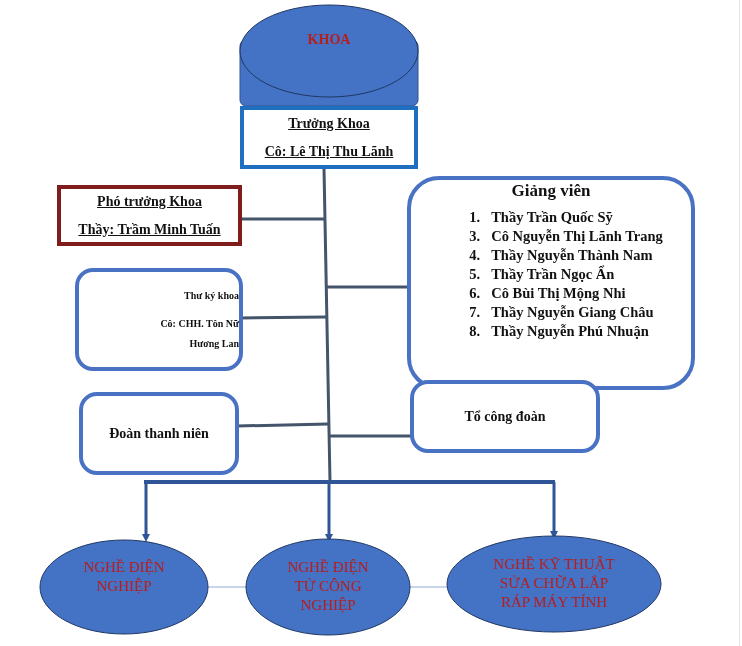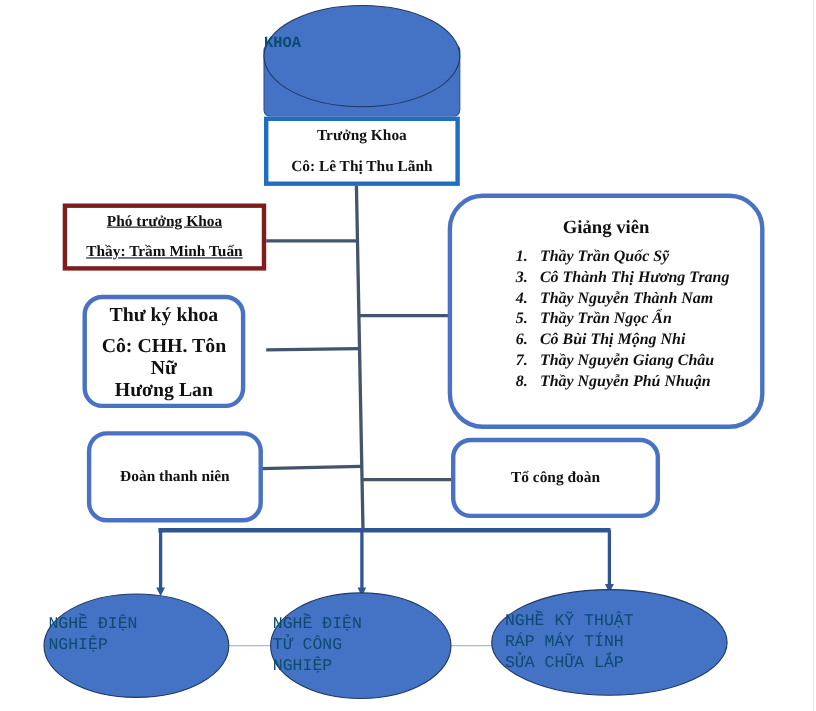--- a/index.html
+++ b/index.html
@@ -4,21 +4,21 @@
   <style>
     html, body { margin: 0; padding: 0; background: #ffffff; }
     body { width: 742px; height: 646px; position: relative; overflow: hidden;
            font-family: "Liberation Serif", "DejaVu Serif", serif; }
     #canvas { position: absolute; left: 0; top: 0; width: 742px; height: 646px; }
     .box { position: absolute; box-sizing: border-box; background: #fff; color: #111;
            font-weight: bold; text-align: center; display: flex; flex-direction: column;
            justify-content: center; align-items: center; }
     .sq { border: 4px solid #7f1d1d; text-decoration: underline; }
     .rnd { border: 4px solid #4a72c4; border-radius: 18px; }
-    .node-text { position: absolute; color: #0c4a6e; font-size: 15px; line-height: 19px; font-family: Liberation Mono, monospace; }
+    .node-text { position: absolute; color: #b91c1c; text-align: center; font-size: 15px; line-height: 19px; }
     .gv-list { list-style: none; margin: 0; padding: 0; text-align: left; }
     .gv-list li { font-size: 14.5px; line-height: 19px; white-space: nowrap; }
     .gv-list .num { display: inline-block; width: 22px; }
     .frame-edge { position: absolute; left: 739px; top: 0; width: 1px; height: 646px; background: #e6e6e6; }
   </style>
 </head>
 <body>
 
 <svg id="canvas" width="742" height="646" viewBox="0 0 742 646">
   <defs>
@@ -53,63 +53,63 @@
   <ellipse cx="328" cy="587" rx="82" ry="48" fill="#4472c4" stroke="#1f3864" stroke-width="1"></ellipse>
   <ellipse cx="554" cy="584" rx="107" ry="48" fill="#4472c4" stroke="#1f3864" stroke-width="1"></ellipse>
 </svg>
 
 <div class="frame-edge"></div>
 
 <div class="node-text" style="left:240px; top:24px; width:178px; font-weight:bold; font-size:14px; line-height:32px;">
   <div>KHOA</div>
 </div>
 
-<div class="box" style="left:240px; top:106px; width:178px; height:63px; border:4px solid #1f6fc1; font-size:14px; line-height:28px;">
+<div class="box" style="left:240px; top:106px; width:178px; height:63px; border:4px solid #1f6fc1; font-size:14px; line-height:28px;text-decoration:underline;">
   <div>Trưởng Khoa</div>
   <div>Cô: Lê Thị Thu Lãnh</div>
 </div>
 
 <div class="box sq" style="left:57px; top:185px; width:185px; height:61px; font-size:14px; line-height:28px;">
   <div>Phó trưởng Khoa</div>
   <div>Thầy: Trầm Minh Tuấn</div>
 </div>
 
-<div class="box rnd" style="left:75px; top:268px; width:148px; height:103px; font-size:18px; line-height:20px;">
+<div class="box rnd" style="left:75px; top:268px; width:168px; height:103px; font-size:10px; line-height:20px;align-items:flex-end;">
   <div style="margin-bottom:8px;">Thư ký khoa</div>
   <div>Cô: CHH. Tôn Nữ</div>
   <div>Hương Lan</div>
 </div>
 
 <div class="box rnd" style="left:79px; top:392px; width:160px; height:83px; font-size:14px;">
   <div>Đoàn thanh niên</div>
 </div>
 
-<div class="box rnd" style="left:407px; top:176px; width:288px; height:214px; border-radius:32px; justify-content:flex-start; padding-top:16px;">
+<div class="box rnd" style="left:407px; top:176px; width:288px; height:214px; border-radius:32px; justify-content:flex-start; ">
   <div style="font-size:17px; line-height:22px; margin-bottom:6px;">Giảng viên</div>
-  <ul class="gv-list" style="margin-left:30px;font-style:italic;">
+  <ul class="gv-list" style="margin-left:30px;">
     <li><span class="num">1.</span><span>Thầy Trần Quốc Sỹ</span></li>
-    <li><span class="num">3.</span><span>Cô Thành Thị Hương Trang</span></li>
+    <li><span class="num">3.</span><span>Cô Nguyễn Thị Lãnh Trang</span></li>
     <li><span class="num">4.</span><span>Thầy Nguyễn Thành Nam</span></li>
     <li><span class="num">5.</span><span>Thầy Trần Ngọc Ẩn</span></li>
     <li><span class="num">6.</span><span>Cô Bùi Thị Mộng Nhi</span></li>
     <li><span class="num">7.</span><span>Thầy Nguyễn Giang Châu</span></li>
     <li><span class="num">8.</span><span>Thầy Nguyễn Phú Nhuận</span></li>
   </ul>
 </div>
 
-<div class="box rnd" style="left:410px; top:398px; width:190px; height:73px; font-size:14px; line-height:28px;">
+<div class="box rnd" style="left:410px; top:380px; width:190px; height:73px; font-size:14px; line-height:28px;">
   <div>Tổ công đoàn</div>
 </div>
 
 <div class="node-text" style="left:44px; top:558px; width:160px;">
   <div>NGHỀ ĐIỆN</div>
   <div>NGHIỆP</div>
 </div>
 <div class="node-text" style="left:248px; top:558px; width:160px;">
   <div>NGHỀ ĐIỆN</div>
   <div>TỬ CÔNG</div>
   <div>NGHIỆP</div>
 </div>
 <div class="node-text" style="left:459px; top:555px; width:190px;">
   <div>NGHỀ KỸ THUẬT</div>
+  <div>SỬA CHỮA LẮP</div>
   <div>RÁP MÁY TÍNH</div>
-  <div>SỬA CHỮA LẮP</div>
 </div>
 
 </body></html>

